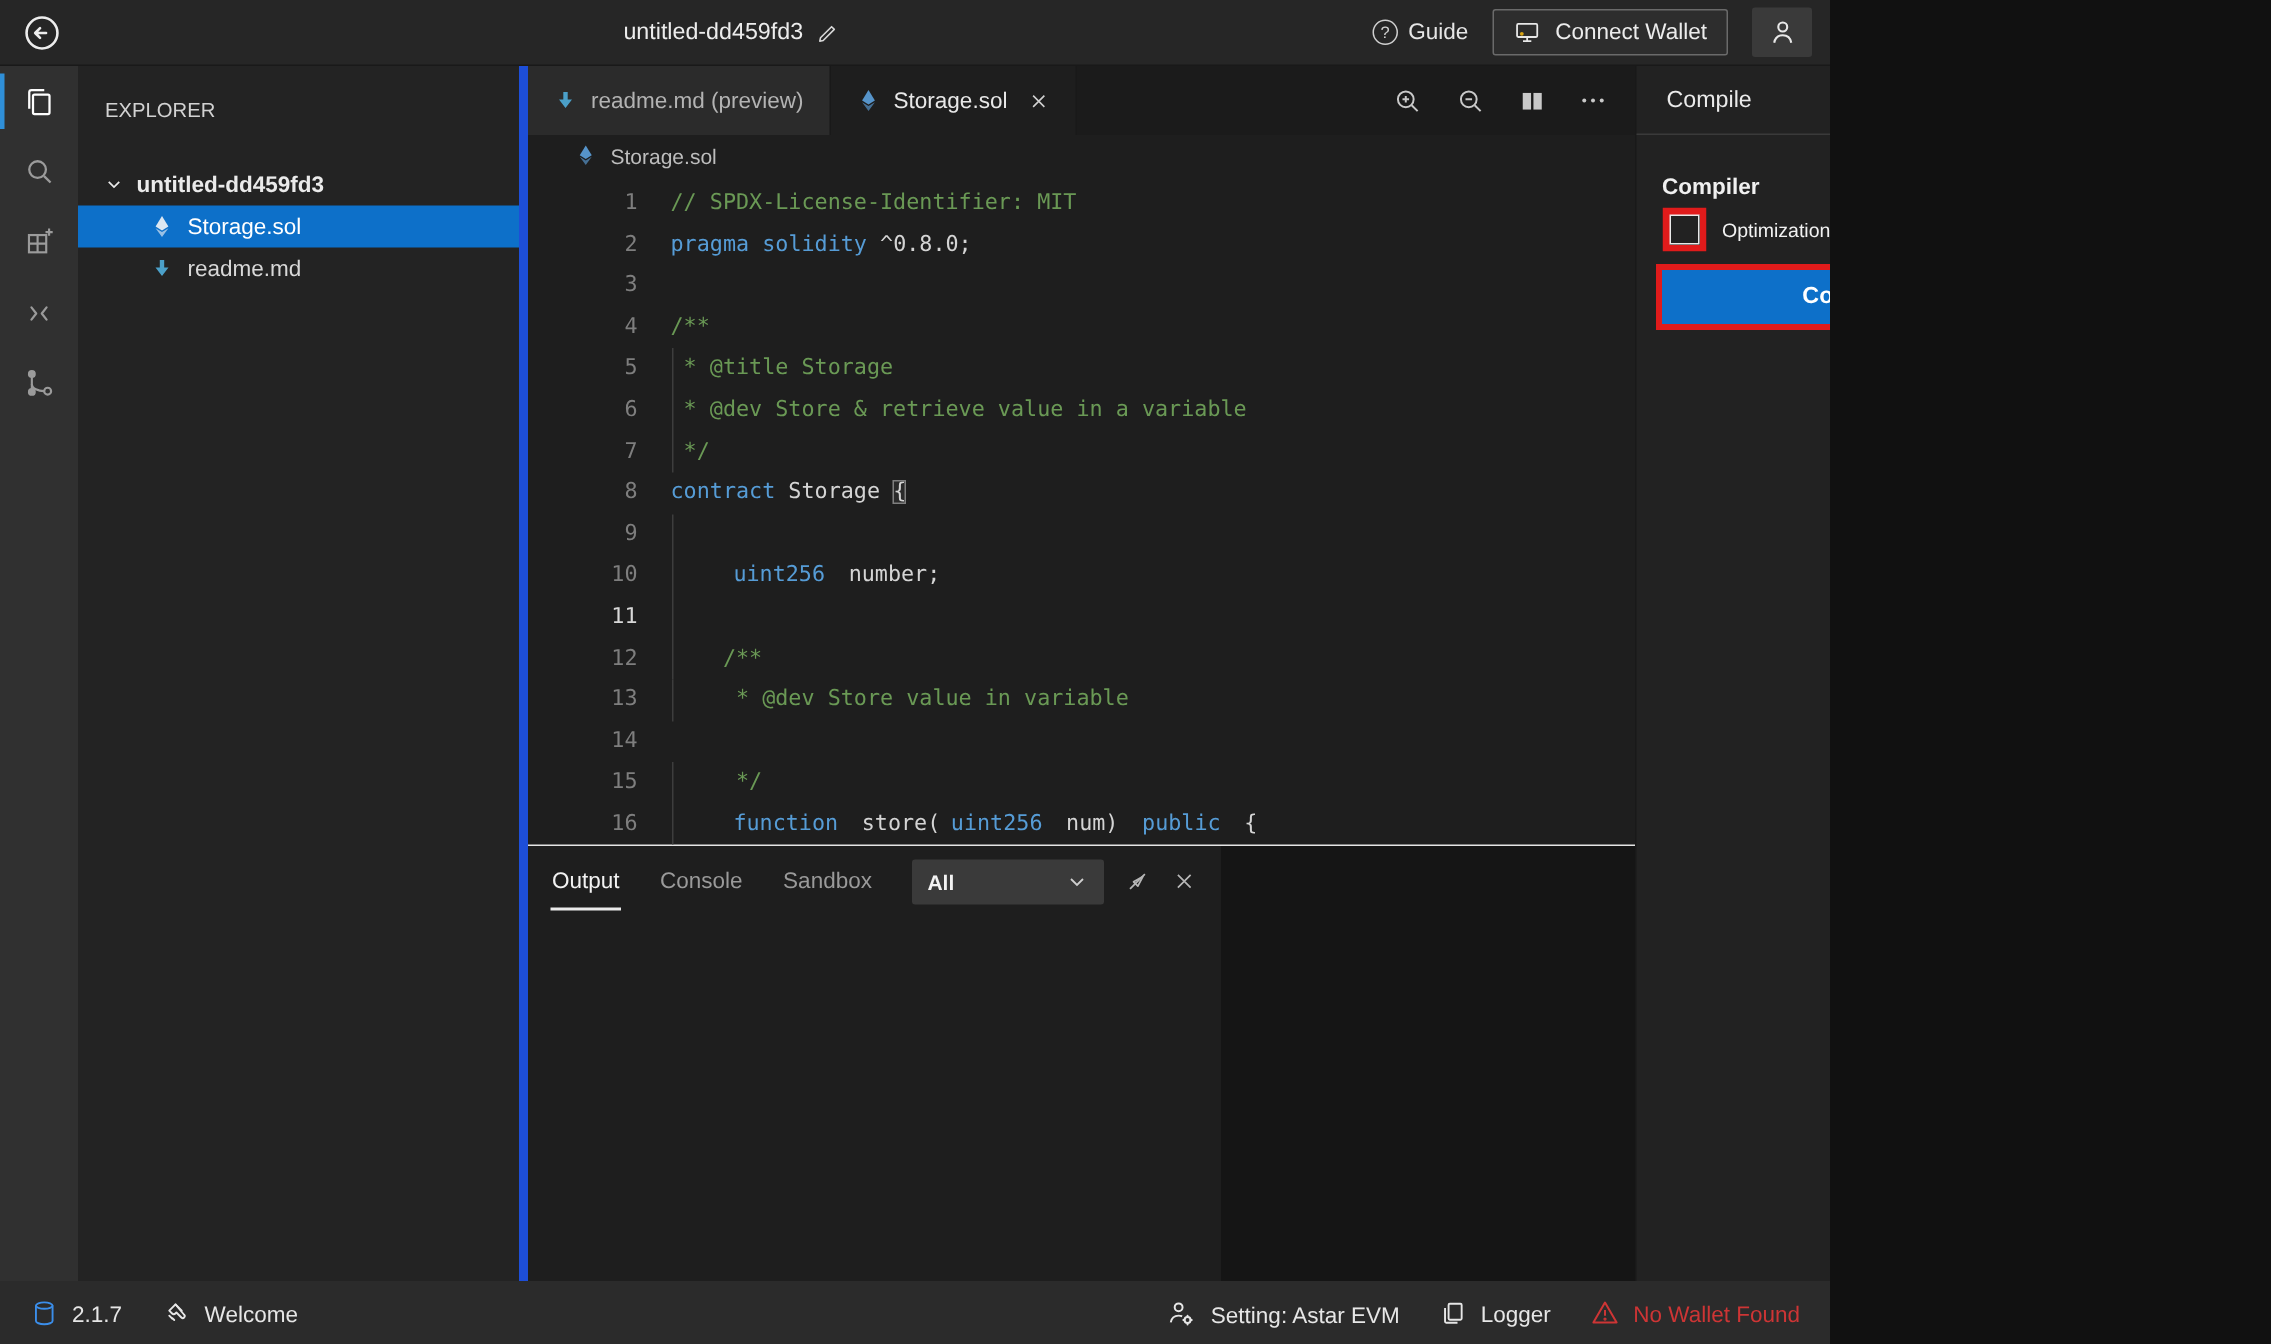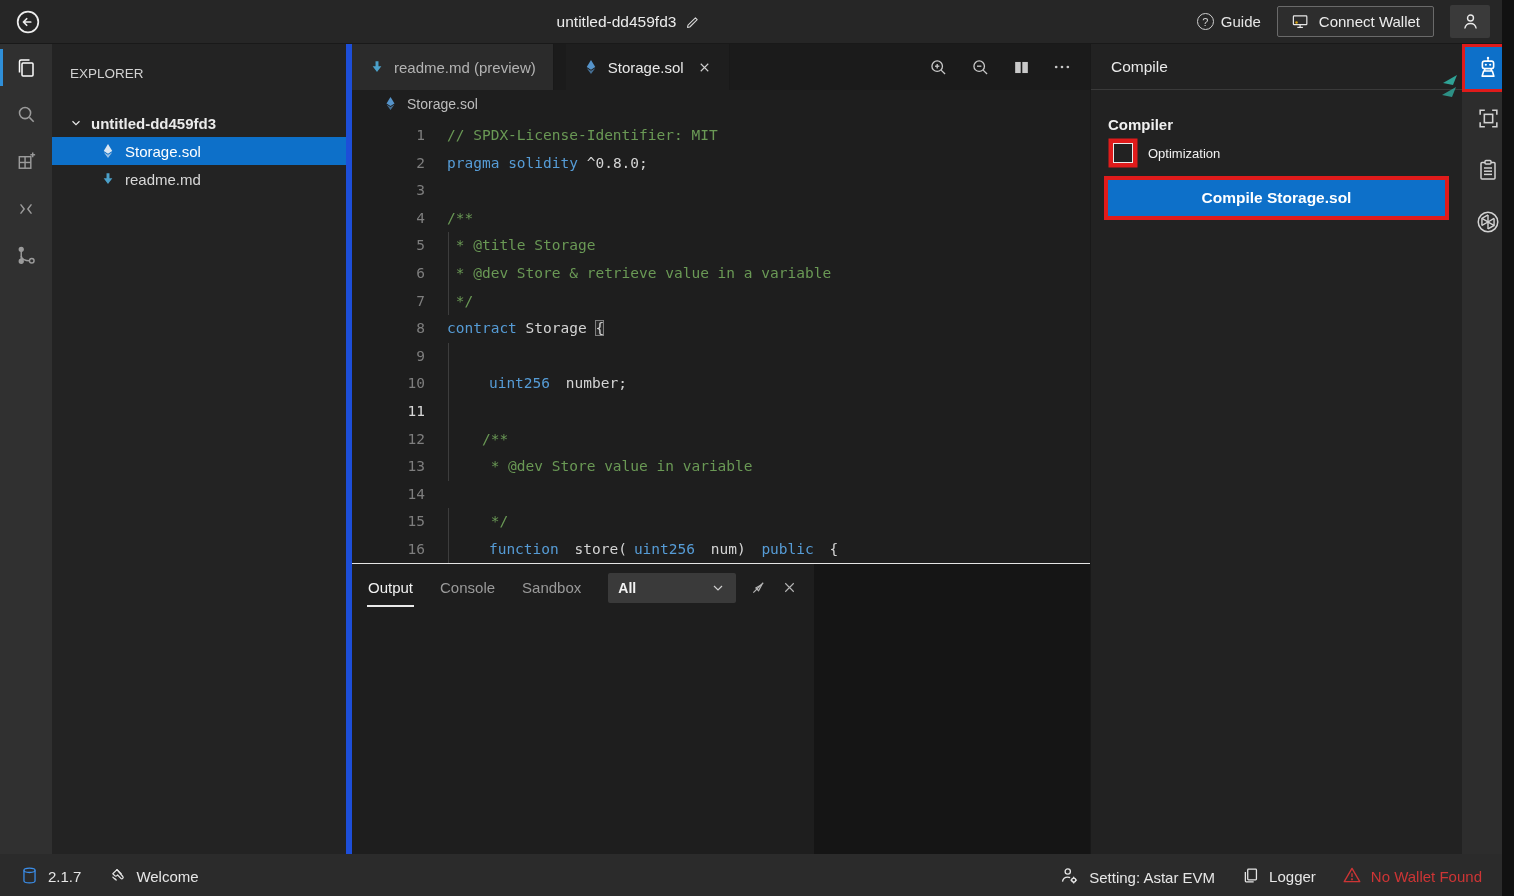--- a/index.html
+++ b/index.html
@@ -1,18 +1,18 @@
 <!DOCTYPE html>
 <html><head>
 <meta charset="utf-8">
 <style>
   * { margin:0; padding:0; box-sizing:border-box; }
   html,body { background:#111; }
   .app{
-    width:1502px;height:896px;position:relative;overflow:hidden;
+    width:1220px;height:896px;position:relative;overflow:hidden;
     background:#1e1e1e;color:#d6d6d6;
     font-family:"Liberation Sans",sans-serif;font-size:15px;
     display:flex;flex-direction:column;
   }
   svg{display:block;}
 
   
   .topbar{height:44px;flex:none;background:#262626;border-bottom:1px solid #191919;
     display:flex;align-items:center;padding:0 12px;position:relative;}
   .back-btn{width:32px;height:32px;border:none;background:transparent;color:#ededed;
@@ -46,21 +46,21 @@
   .tree{margin-top:14px;}
   .trow{height:28px;display:flex;align-items:center;cursor:pointer;color:#d8d8d8;}
   .trow.root{padding-left:17px;gap:8px;font-weight:bold;color:#eaeaea;}
   .trow.file{padding-left:48px;gap:9px;}
   .trow.selected{background:#0d70c9;color:#fff;}
   .eth-ic{color:#5a9bd4;} .trow.selected .eth-ic{color:#e7edf4;}
   .md-ic{color:#4ba0c9;}
 
   
   .center{width:738px;flex:none;display:flex;flex-direction:column;background:#1e1e1e;}
-  .tabstrip{height:46px;flex:none;background:#1b1b1b;display:flex;align-items:stretch;gap:12px;}
+  .tabstrip{height:46px;flex:none;background:#1b1b1b;display:flex;align-items:stretch;}
   .tab{display:flex;align-items:center;gap:9px;padding:0 17px;font-size:15px;color:#b3b3b3;
     background:#2b2b2b;border-right:1px solid #191919;cursor:pointer;white-space:nowrap;}
   .tab.active{background:#1e1e1e;color:#e8e8e8;}
   .tab-close{margin-left:4px;color:#d0d0d0;cursor:pointer;display:flex;}
   .tab-actions{margin-left:auto;display:flex;align-items:center;gap:21px;padding-right:18px;color:#c9c9c9;}
   .tab-actions > span{cursor:pointer;display:flex;}
 
   .breadcrumb{height:27px;flex:none;display:flex;align-items:center;gap:9px;padding-left:31px;
     font-size:14px;color:#bdbdbd;background:#1e1e1e;}
 

